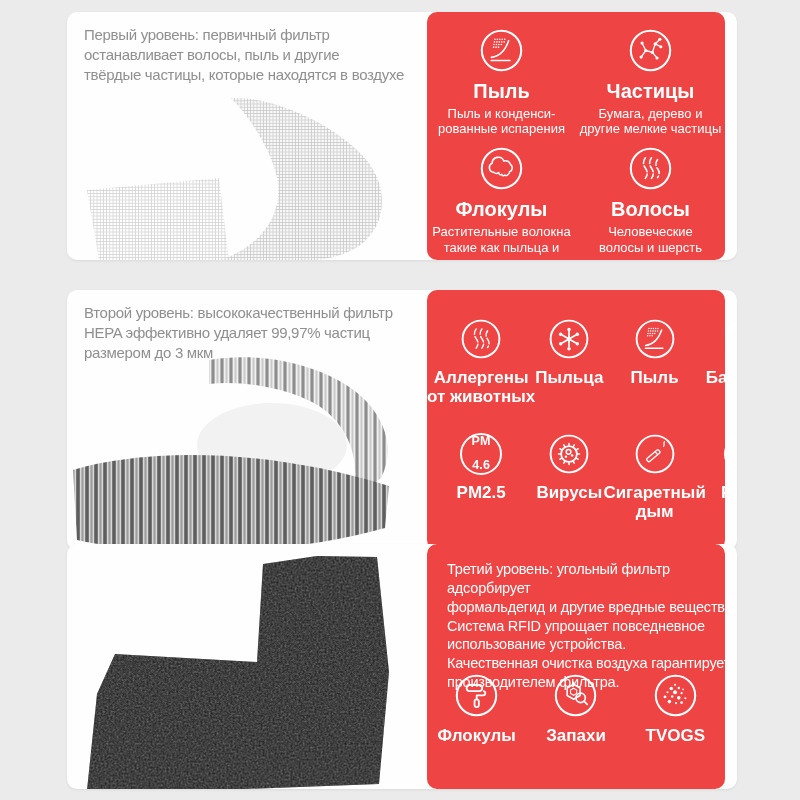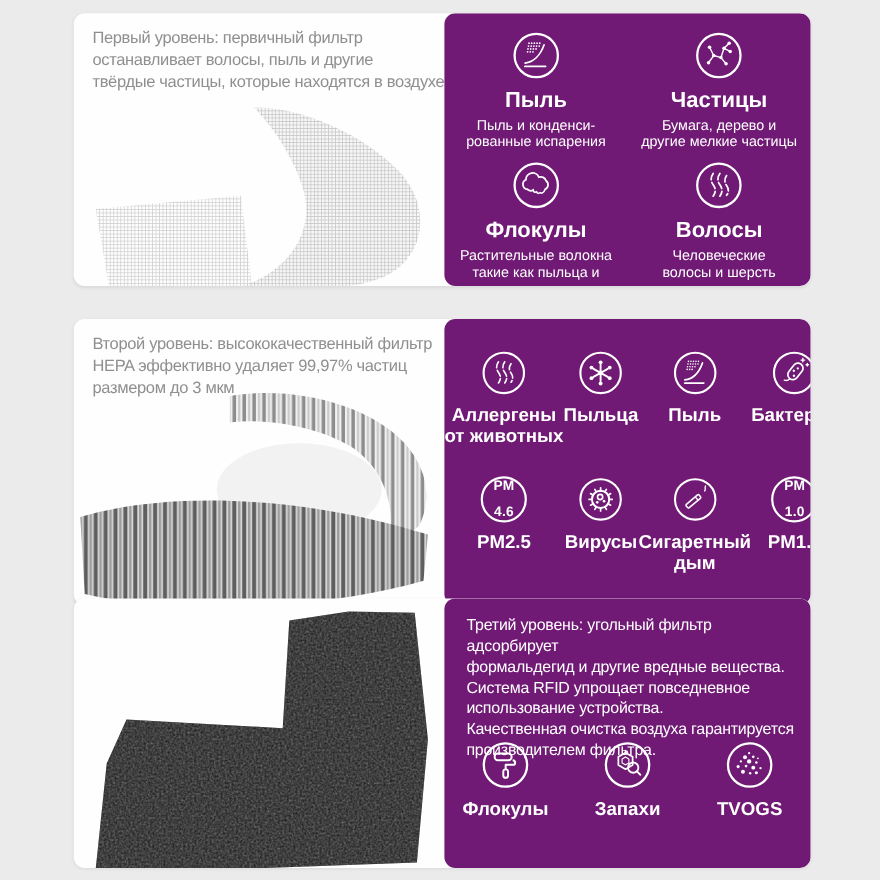--- a/index.html
+++ b/index.html
@@ -3,21 +3,21 @@
 <meta charset="utf-8">
 <style>
   html,body{margin:0;padding:0;background:#ebebeb;}
   .stage{position:relative;width:800px;height:800px;background:#ebebeb;overflow:hidden;
          font-family:"Liberation Sans","DejaVu Sans",sans-serif;}
   .card{position:absolute;left:67px;width:670px;background:#fefefe;border-radius:10px;
         box-shadow:0 1px 3px rgba(0,0,0,.07);overflow:hidden;}
   #card1{top:12px;height:248px;}
   #card2{top:274px;height:260px;margin-top:16px;}
   #card3{top:544px;height:245px;}
-  .panel{position:absolute;right:0;top:0;bottom:0;width:333px;background:#701a75;border-radius:10px;}
+  .panel{position:absolute;right:12px;top:0;bottom:0;width:298px;background:#ef4444;border-radius:10px;}
   .heading{position:absolute;left:17px;top:13px;width:340px;color:#8f8f8f;font-size:15px;
            line-height:1.32;letter-spacing:-.3px;white-space:pre-line;}
   
   .grid2{display:grid;grid-template-columns:1fr 1fr;row-gap:10px;padding-top:16px;}
   .grid4{display:grid;grid-template-columns:1fr 1fr 1fr 1fr;grid-template-rows:115px auto;padding-top:28px;}
   .grid3{position:absolute;left:0;right:0;top:129px;display:grid;grid-template-columns:1fr 1fr 1fr;}
   .cell{display:flex;flex-direction:column;align-items:center;text-align:center;color:#fff;}
   .icn{width:45px;height:45px;flex:0 0 auto;}
   .grid4 .icn{width:42px;height:42px;}
   .lblBig{font-size:20px;font-weight:bold;margin-top:7px;line-height:1.15;white-space:pre-line;}

